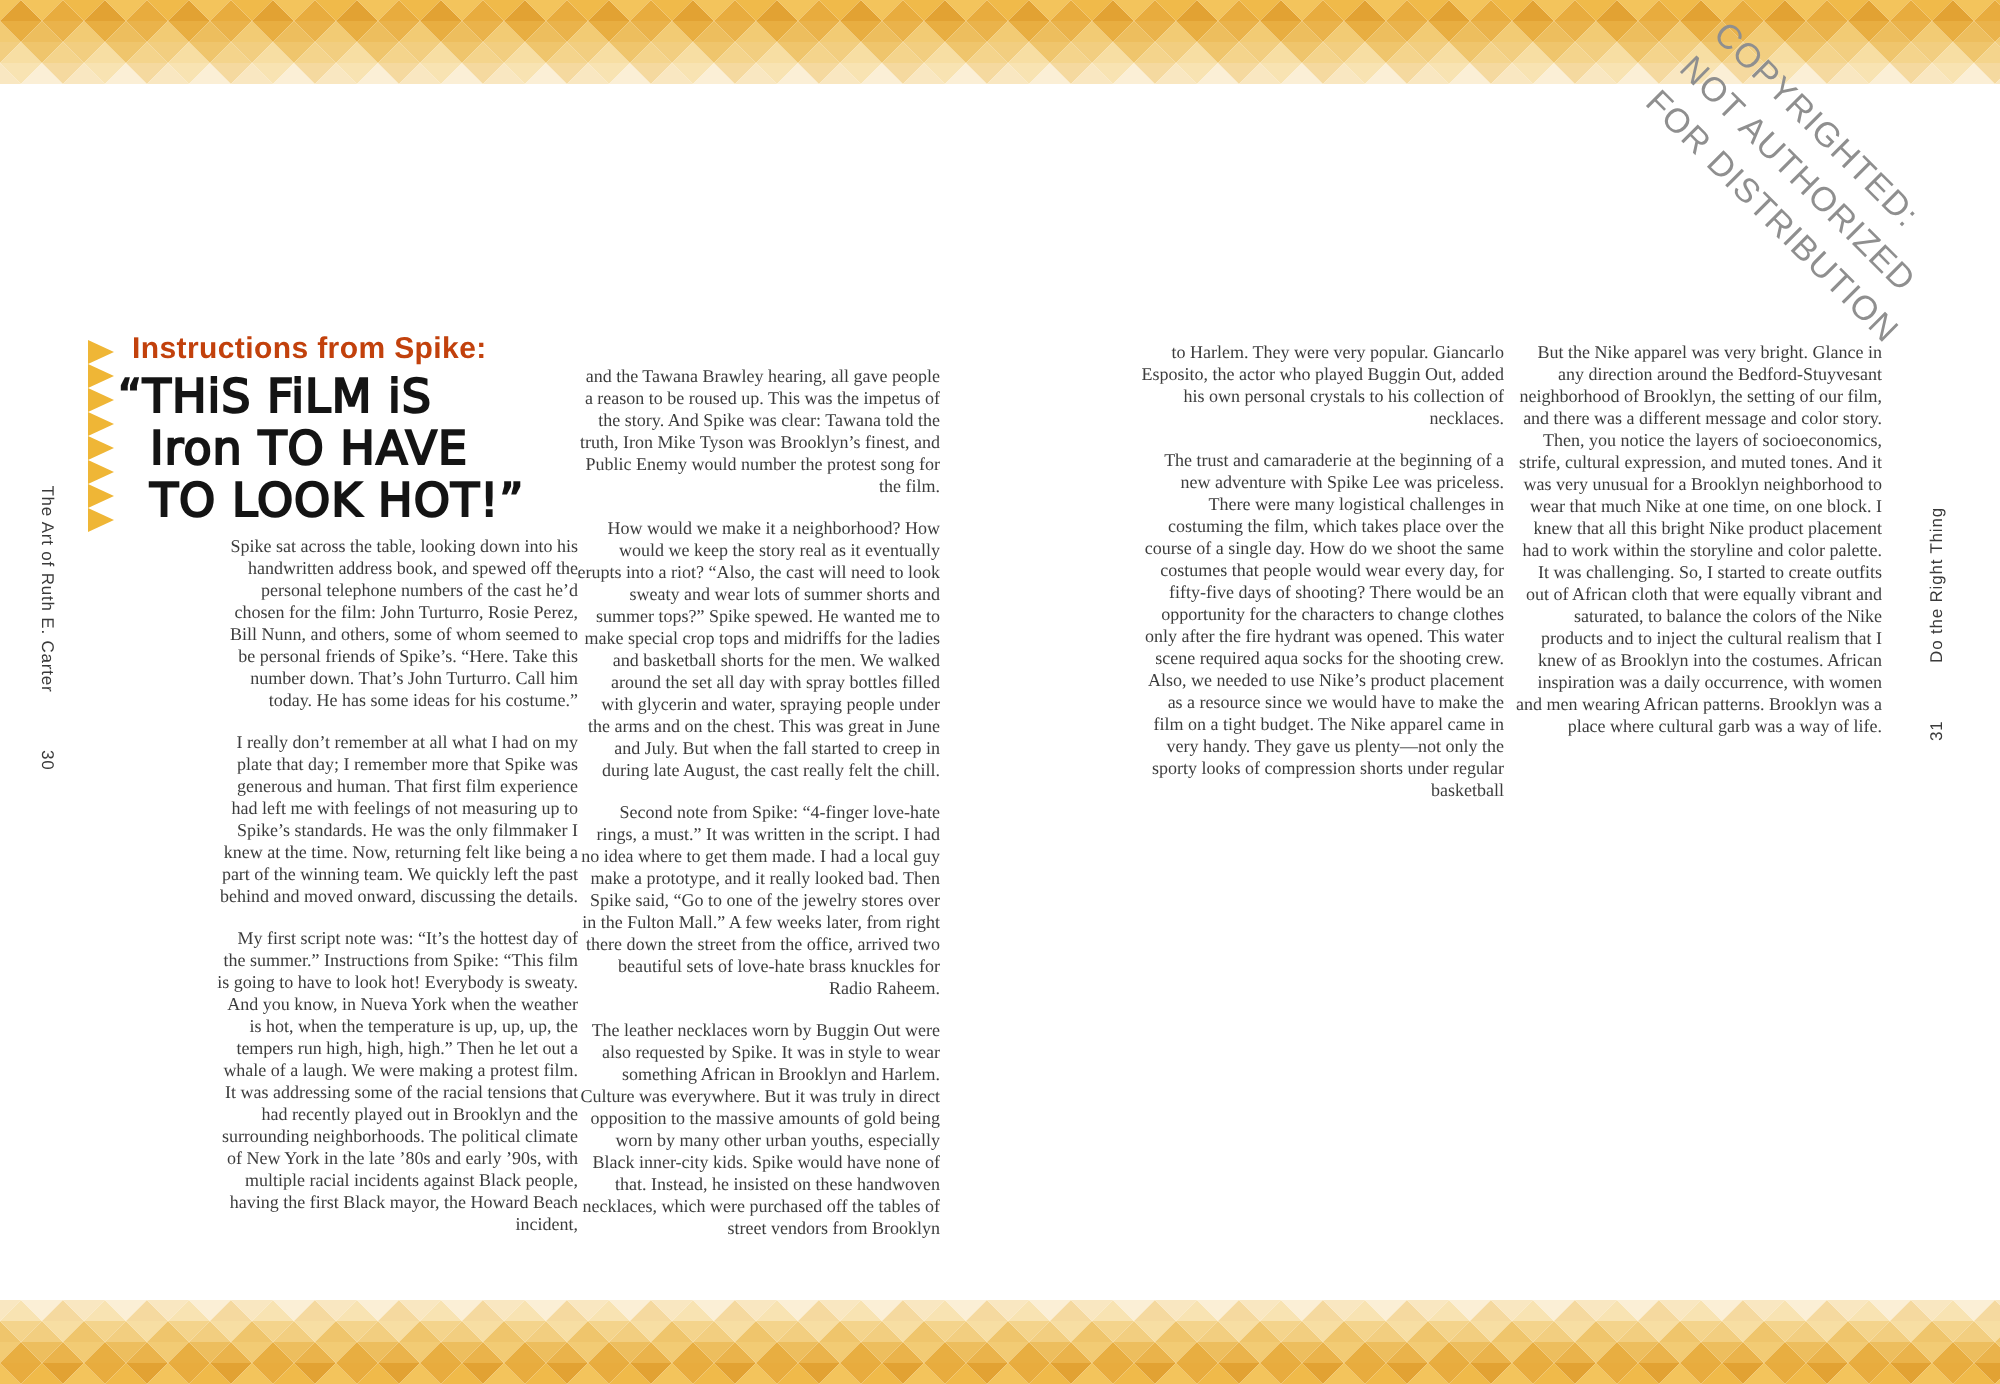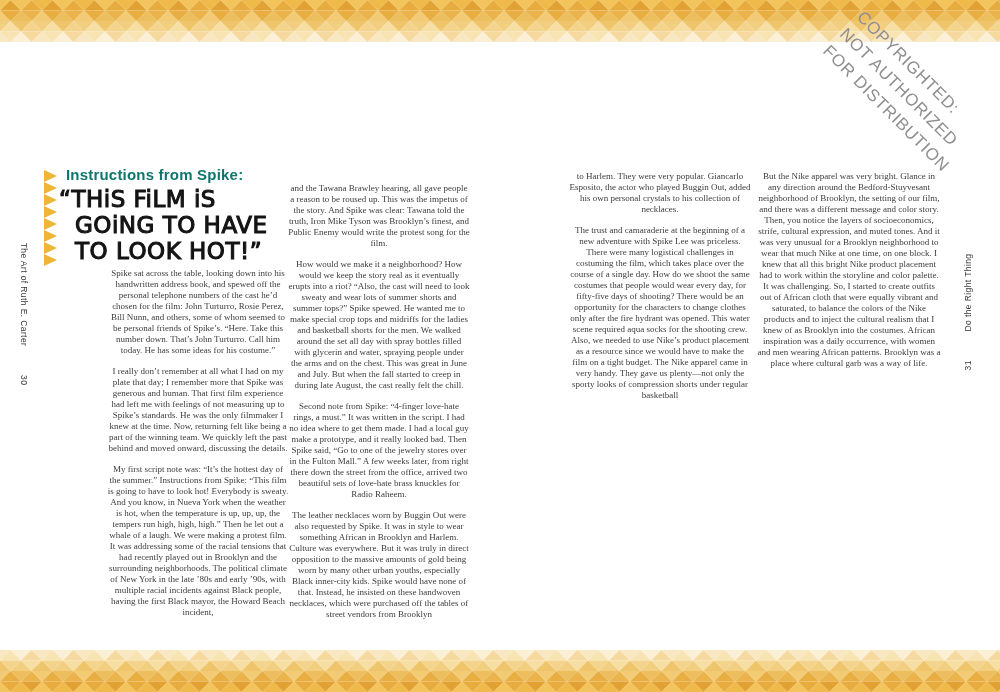--- a/index.html
+++ b/index.html
@@ -32,36 +32,36 @@
   .spine-right .title{margin-left:26px;}
   
   .accents{position:absolute;left:44px;top:170px;width:14px;}
   .accents .tri{
     width:13px;height:12px;
     clip-path:polygon(0 0,100% 50%,0 100%);
   }
   .kicker{
     position:absolute;left:66px;top:166px;
     font-family:"Liberation Sans",sans-serif;
-    font-size:15px;font-weight:700;letter-spacing:0.2px;color:#0f766e;
+    font-size:15px;font-weight:700;letter-spacing:0.2px;color:#c2410c;
   }
   .bigquote{
     position:absolute;left:59px;top:186px;
     font-family:"DejaVu Sans","Liberation Sans",sans-serif;
     font-size:23px;line-height:26px;font-weight:400;
     letter-spacing:0.5px;color:#141414;
     -webkit-text-stroke:1.1px #141414;
     white-space:nowrap;
   }
   .bigquote .q2,.bigquote .q3{padding-left:16px;}
   
   .col{
     position:absolute;width:184px;
     font-size:9px;line-height:11px;color:#3C3C3C;
-    text-align:center;
+    text-align:right;
   }
   .col p{margin:0 0 10px 0;}
   #l-col1{left:107px;top:268px;width:182px;}
   #l-col2{left:288px;top:183px;width:182px;}
   #r-col1{left:568px;top:171px;}
   #r-col2{left:757px;top:171px;}
 </style>
 </head>
 <body>
 
@@ -480,32 +480,32 @@
     <div class="tri" style="background: rgb(239, 182, 54);"></div>
     <div class="tri" style="background: rgb(239, 182, 54);"></div>
     <div class="tri" style="background: rgb(239, 182, 54);"></div>
     <div class="tri" style="background: rgb(239, 182, 54);"></div>
   </div>
 
 <div class="kicker">Instructions from Spike:</div>
 
 <div class="bigquote">
   <div class="q1">“THiS FiLM iS</div>
-  <div class="q2">GOiNG TO HAVE</div>
+  <div class="q2">Iron TO HAVE</div>
   <div class="q3">TO LOOK HOT!”</div>
 </div>
 
 <div class="col" id="l-col1">
   <p>Spike sat across the table, looking down into his handwritten address book, and spewed off the personal telephone numbers of the cast he’d chosen for the film: John Turturro, Rosie Perez, Bill Nunn, and others, some of whom seemed to be personal friends of Spike’s. “Here. Take this number down. That’s John Turturro. Call him today. He has some ideas for his costume.”</p>
   <p>I really don’t remember at all what I had on my plate that day; I remember more that Spike was generous and human. That first film experience had left me with feelings of not measuring up to Spike’s standards. He was the only filmmaker I knew at the time. Now, returning felt like being a part of the winning team. We quickly left the past behind and moved onward, discussing the details.</p>
   <p>My first script note was: “It’s the hottest day of the summer.” Instructions from Spike: “This film is going to have to look hot! Everybody is sweaty. And you know, in Nueva York when the weather is hot, when the temperature is up, up, up, the tempers run high, high, high.” Then he let out a whale of a laugh. We were making a protest film. It was addressing some of the racial tensions that had recently played out in Brooklyn and the surrounding neighborhoods. The political climate of New York in the late ’80s and early ’90s, with multiple racial incidents against Black people, having the first Black mayor, the Howard Beach incident,</p>
 </div>
 
 <div class="col" id="l-col2">
-  <p>and the Tawana Brawley hearing, all gave people a reason to be roused up. This was the impetus of the story. And Spike was clear: Tawana told the truth, Iron Mike Tyson was Brooklyn’s finest, and Public Enemy would write the protest song for the film.</p>
+  <p>and the Tawana Brawley hearing, all gave people a reason to be roused up. This was the impetus of the story. And Spike was clear: Tawana told the truth, Iron Mike Tyson was Brooklyn’s finest, and Public Enemy would number the protest song for the film.</p>
   <p>How would we make it a neighborhood? How would we keep the story real as it eventually erupts into a riot? “Also, the cast will need to look sweaty and wear lots of summer shorts and summer tops?” Spike spewed. He wanted me to make special crop tops and midriffs for the ladies and basketball shorts for the men. We walked around the set all day with spray bottles filled with glycerin and water, spraying people under the arms and on the chest. This was great in June and July. But when the fall started to creep in during late August, the cast really felt the chill.</p>
   <p>Second note from Spike: “4-finger love-hate rings, a must.” It was written in the script. I had no idea where to get them made. I had a local guy make a prototype, and it really looked bad. Then Spike said, “Go to one of the jewelry stores over in the Fulton Mall.” A few weeks later, from right there down the street from the office, arrived two beautiful sets of love-hate brass knuckles for Radio Raheem.</p>
   <p>The leather necklaces worn by Buggin Out were also requested by Spike. It was in style to wear something African in Brooklyn and Harlem. Culture was everywhere. But it was truly in direct opposition to the massive amounts of gold being worn by many other urban youths, especially Black inner-city kids. Spike would have none of that. Instead, he insisted on these handwoven necklaces, which were purchased off the tables of street vendors from Brooklyn</p>
 </div>
 
 <div class="col" id="r-col1">
   <p>to Harlem. They were very popular. Giancarlo Esposito, the actor who played Buggin Out, added his own personal crystals to his collection of necklaces.</p>
   <p>The trust and camaraderie at the beginning of a new adventure with Spike Lee was priceless. There were many logistical challenges in costuming the film, which takes place over the course of a single day. How do we shoot the same costumes that people would wear every day, for fifty-five days of shooting? There would be an opportunity for the characters to change clothes only after the fire hydrant was opened. This water scene required aqua socks for the shooting crew. Also, we needed to use Nike’s product placement as a resource since we would have to make the film on a tight budget. The Nike apparel came in very handy. They gave us plenty—not only the sporty looks of compression shorts under regular basketball</p>
 </div>
 

